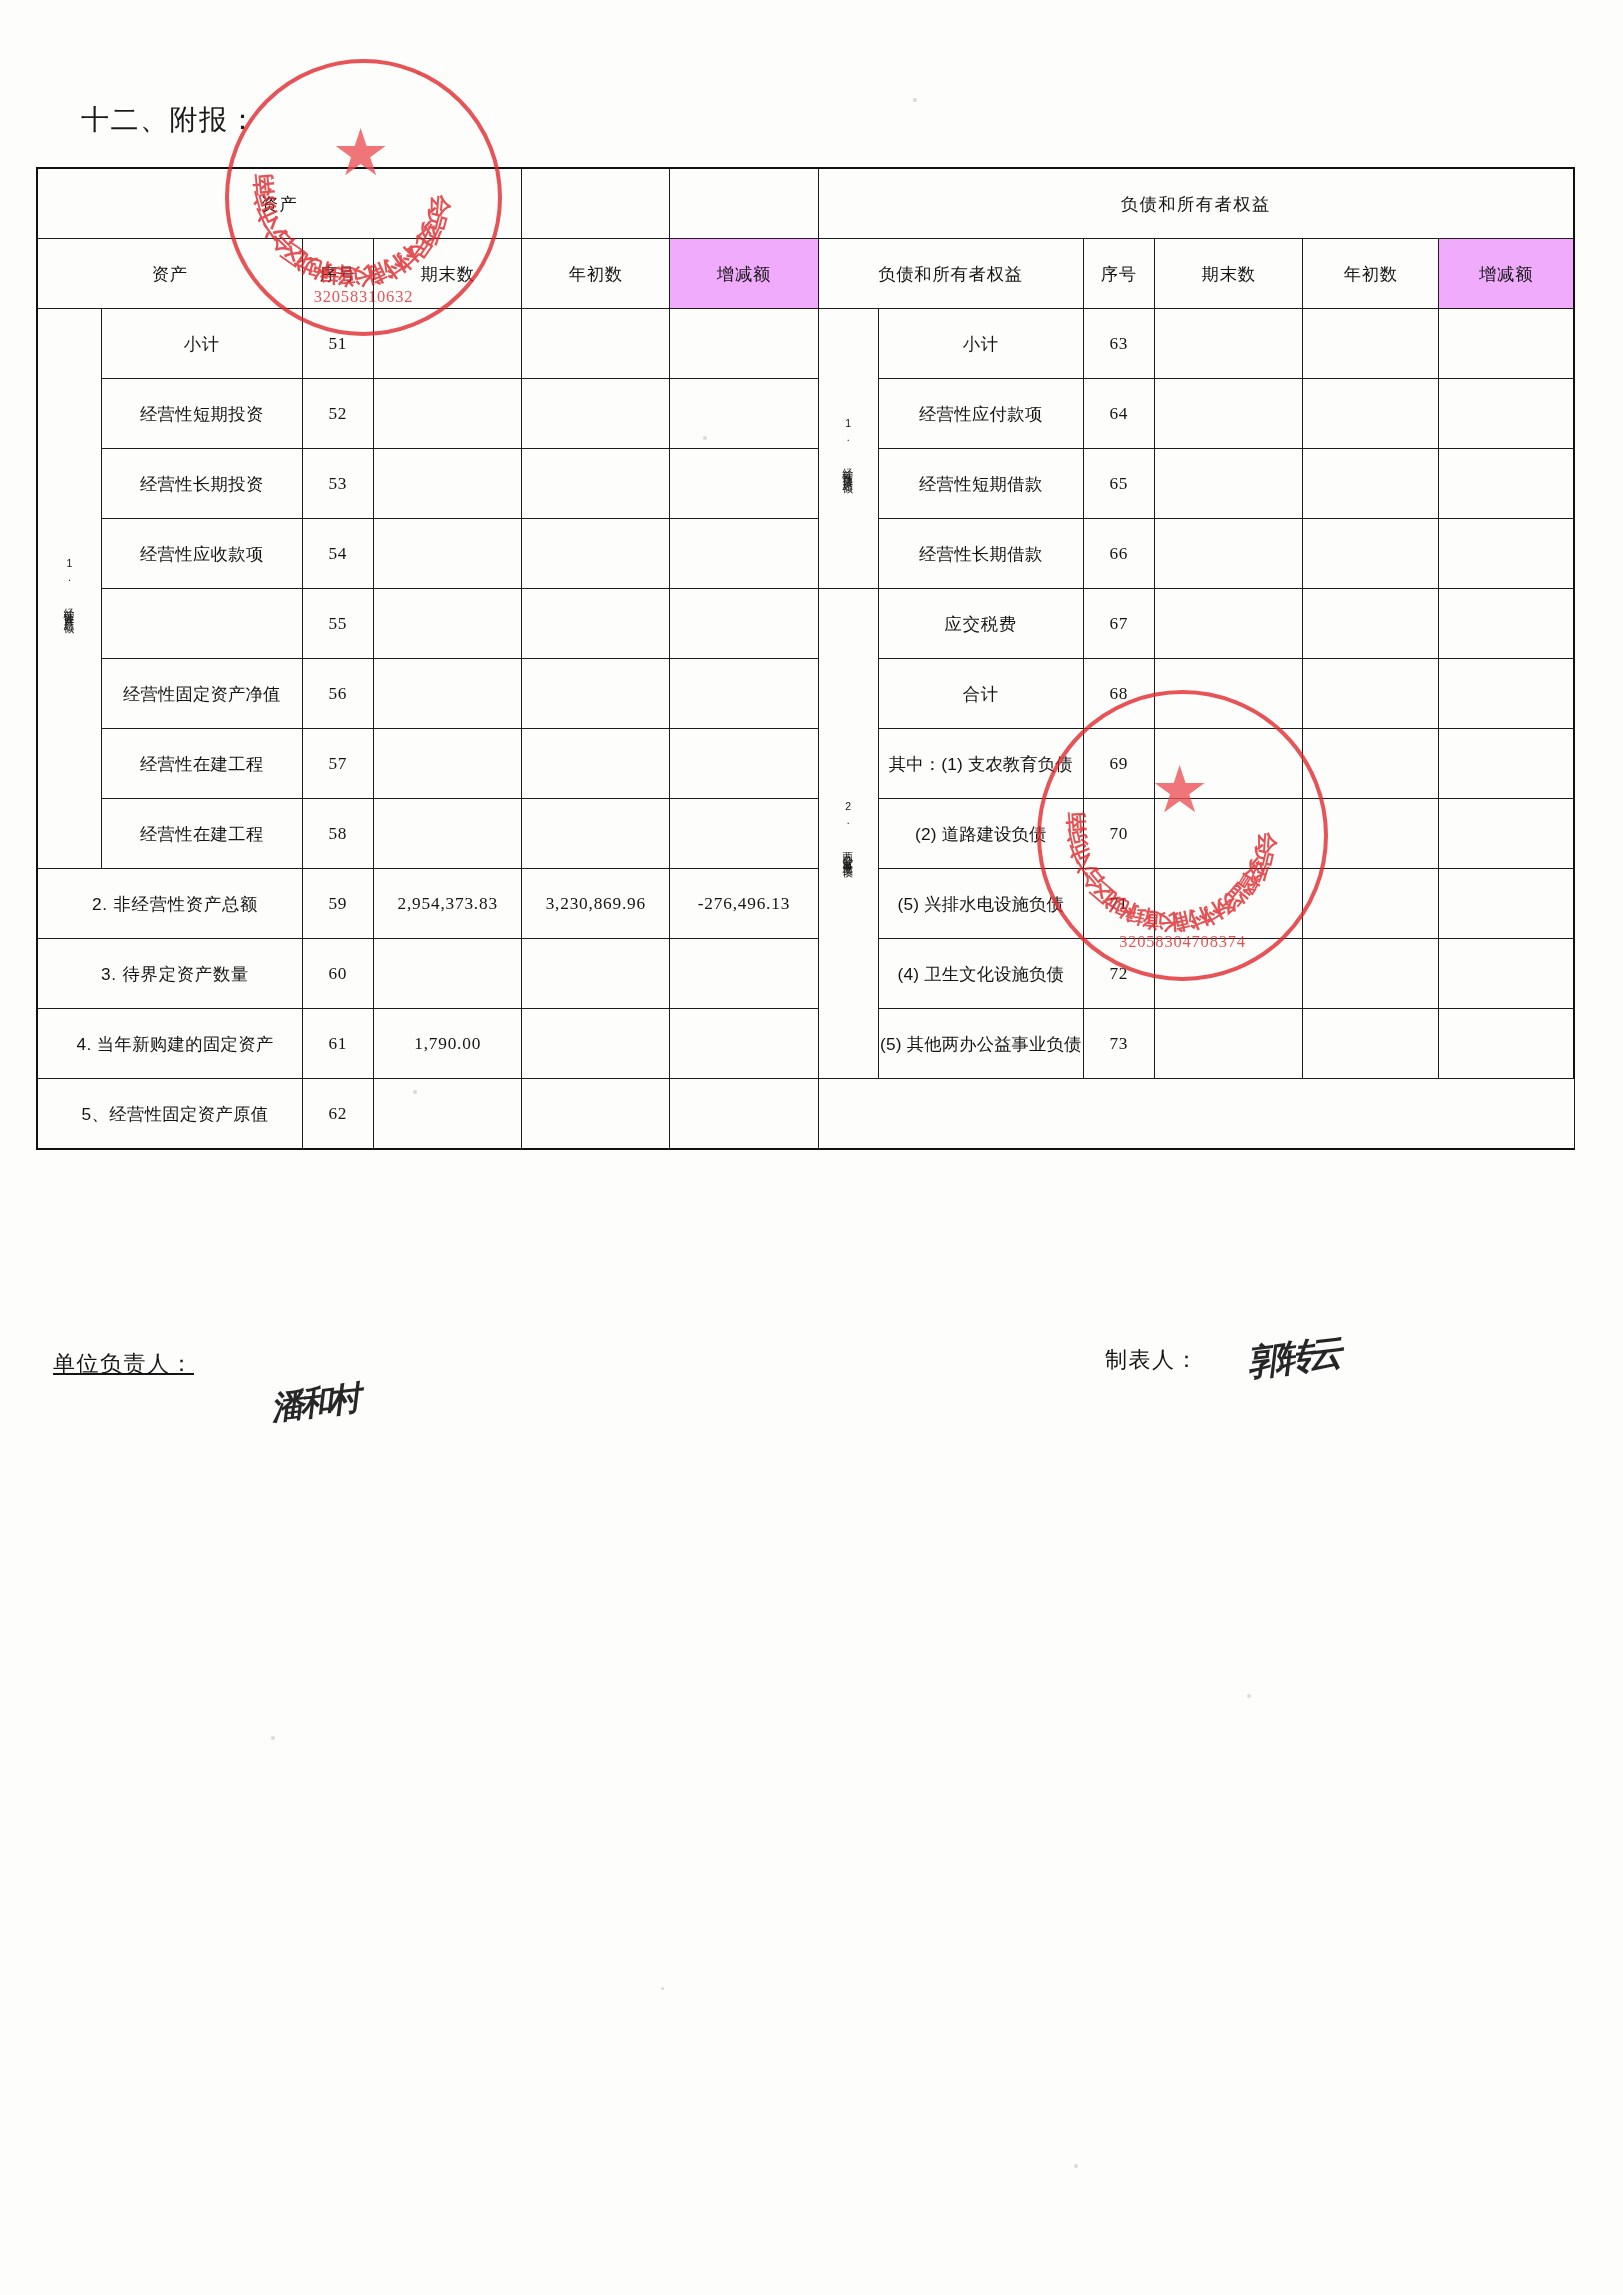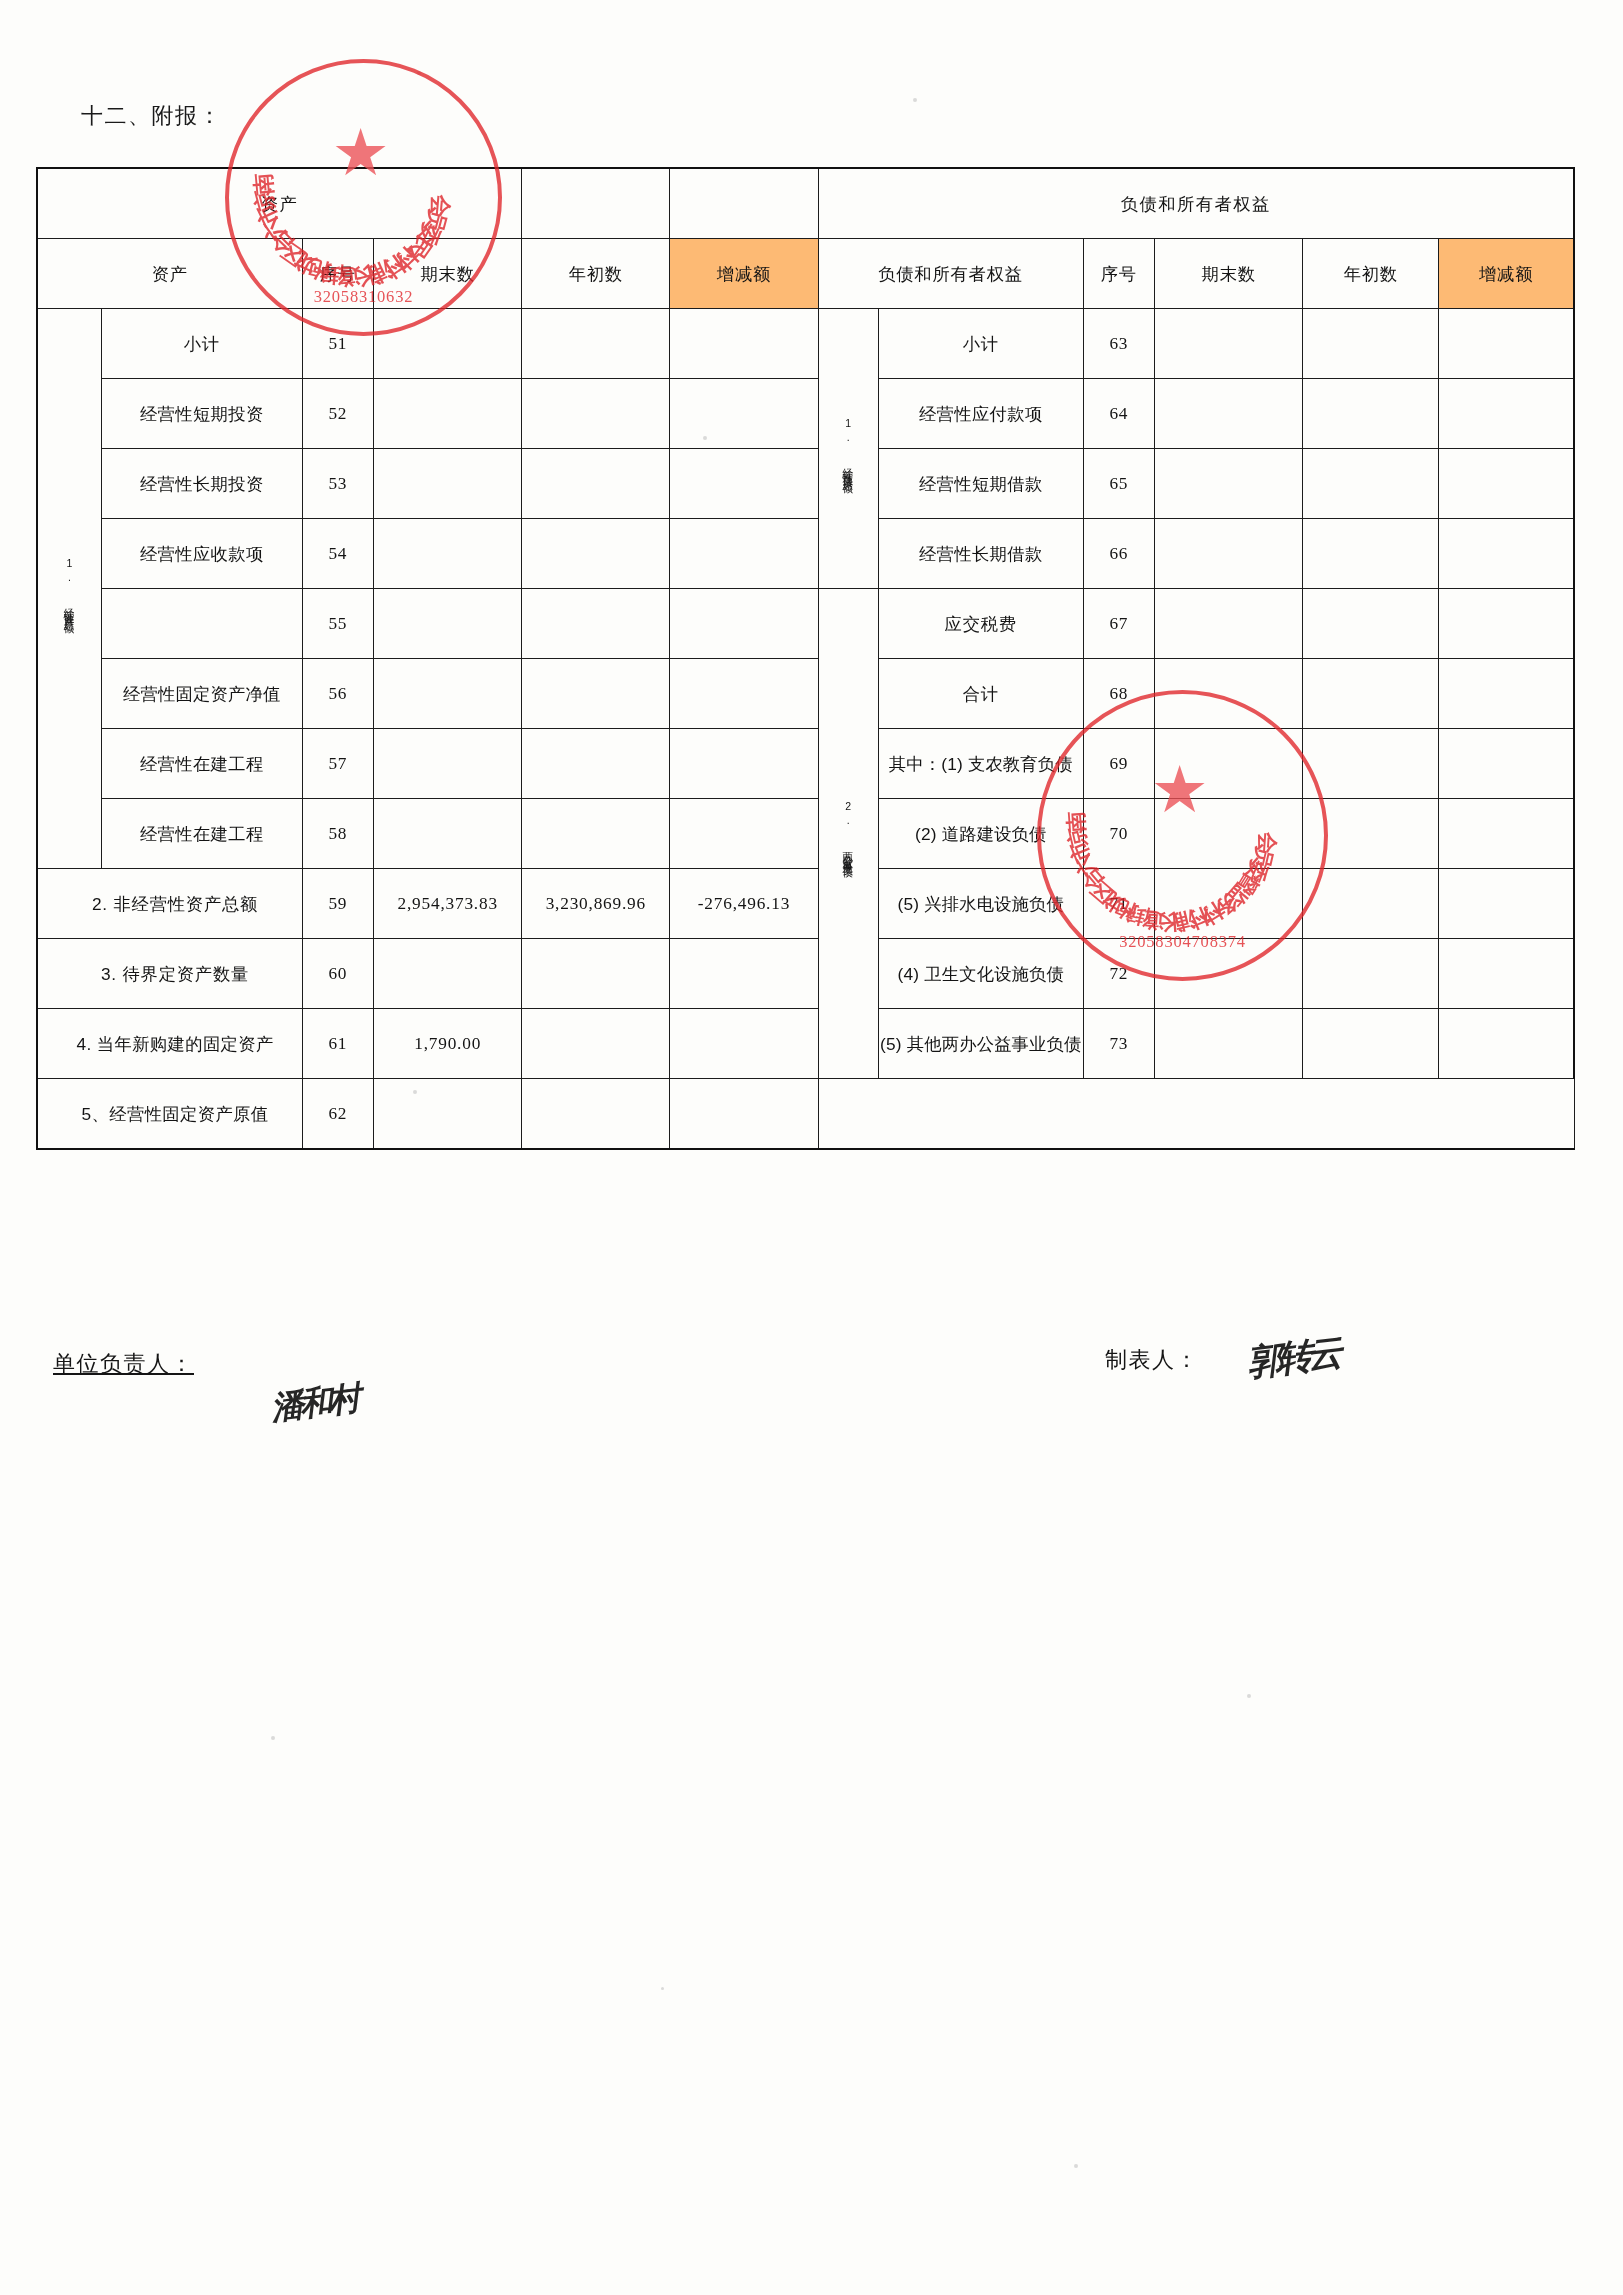--- a/index.html
+++ b/index.html
@@ -27,21 +27,21 @@
     position: absolute;
     background: #bdbdbd;
     border-radius: 50%;
     opacity: .55;
   }
 
   .section-title {
     position: absolute;
     left: 81px;
     top: 101px;
-    font-size: 22px;
+    font-size: 28px;
     letter-spacing: 1.5px;
     color: #1a1a1a;
   }
 
   
   .tbl-wrap {
     position: absolute;
     left: 36px;
     top: 167px;
     width: 1539px;
@@ -60,21 +60,21 @@
     color: #141414;
     height: 69px;
   }
   .outer-l { border-left: 2.3px solid #111 !important; }
   .outer-r { border-right: 2.3px solid #111 !important; }
   .outer-t { border-top: 2.3px solid #111 !important; }
   .outer-b { border-bottom: 2.3px solid #111 !important; }
 
   .hdr-big { font-size: 20px; letter-spacing: 1.5px; }
   .hdr { font-size: 19.5px; letter-spacing: 0.8px; }
-  .hdr-shade { background: #fdba74; }
+  .hdr-shade { background: #f0abfc; }
 
   .lbl-main { font-size: 19.5px; letter-spacing: 0.8px; }
   .lbl-small { font-size: 11.3px; letter-spacing: 0.4px; }
   .lbl-tiny { font-size: 9.4px; letter-spacing: 0.2px; }
   .lbl-left {
     text-align: left;
     padding-left: 10.5px !important;
   }
   .num {
     font-size: 19px;

